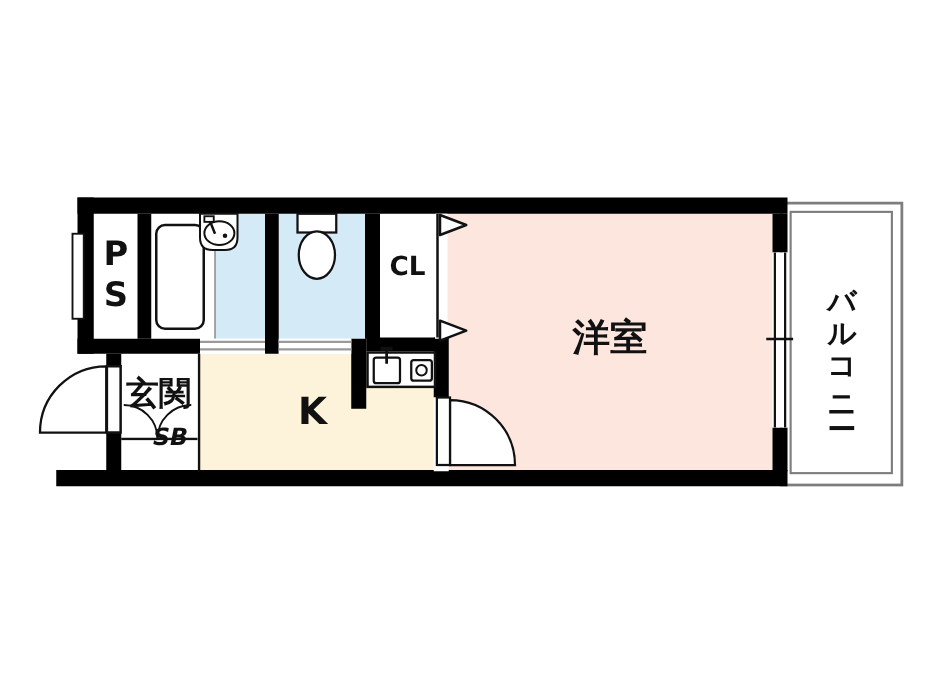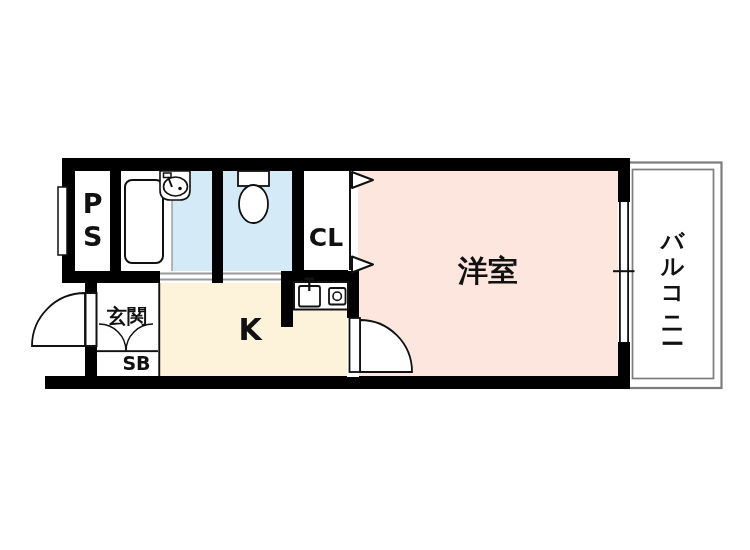--- a/index.html
+++ b/index.html
@@ -18,25 +18,25 @@
     font-weight:600;
     line-height:1.05;
     white-space:nowrap;
     pointer-events:none;
   }
   .label.vertical{
     writing-mode:vertical-rl;
     text-orientation:upright;
   }
   .lbl-ps{left:73px;top:171px;width:38px;height:100px;font-size:27px;letter-spacing:2px;}
-  .lbl-cl{left:304px;top:188px;width:44px;height:100px;font-size:25px;}
+  .lbl-cl{left:304px;top:163px;width:44px;height:100px;font-size:21px;}
   .lbl-yoshitsu{left:358px;top:171px;width:260px;height:206px;font-size:30px;font-family:Liberation Mono, monospace;}
   .lbl-k{left:160px;top:283px;width:180px;height:94px;font-size:30px;}
-  .lbl-genkan{left:94px;top:285px;width:66px;height:62px;font-size:20px;}
-  .lbl-sb{left:97px;top:351px;width:79px;height:26px;font-size:19px;}
+  .lbl-genkan{left:94px;top:285px;width:66px;height:62px;font-size:26px;}
+  .lbl-sb{left:97px;top:338px;width:79px;height:26px;font-size:19px;font-style:italic;}
   .lbl-balcony{left:632px;top:169px;width:82px;height:210px;font-size:23px;letter-spacing:3px;}
 </style>
 </head>
 <body>
 
 <div class="plan">
   <svg width="750" height="550" viewBox="0 0 750 550">
 
     <g fill="#ffffff" stroke-width="2.2" stroke="#7d7d7d">
       <rect x="625" y="162.5" width="96.5" height="225.5"></rect>

